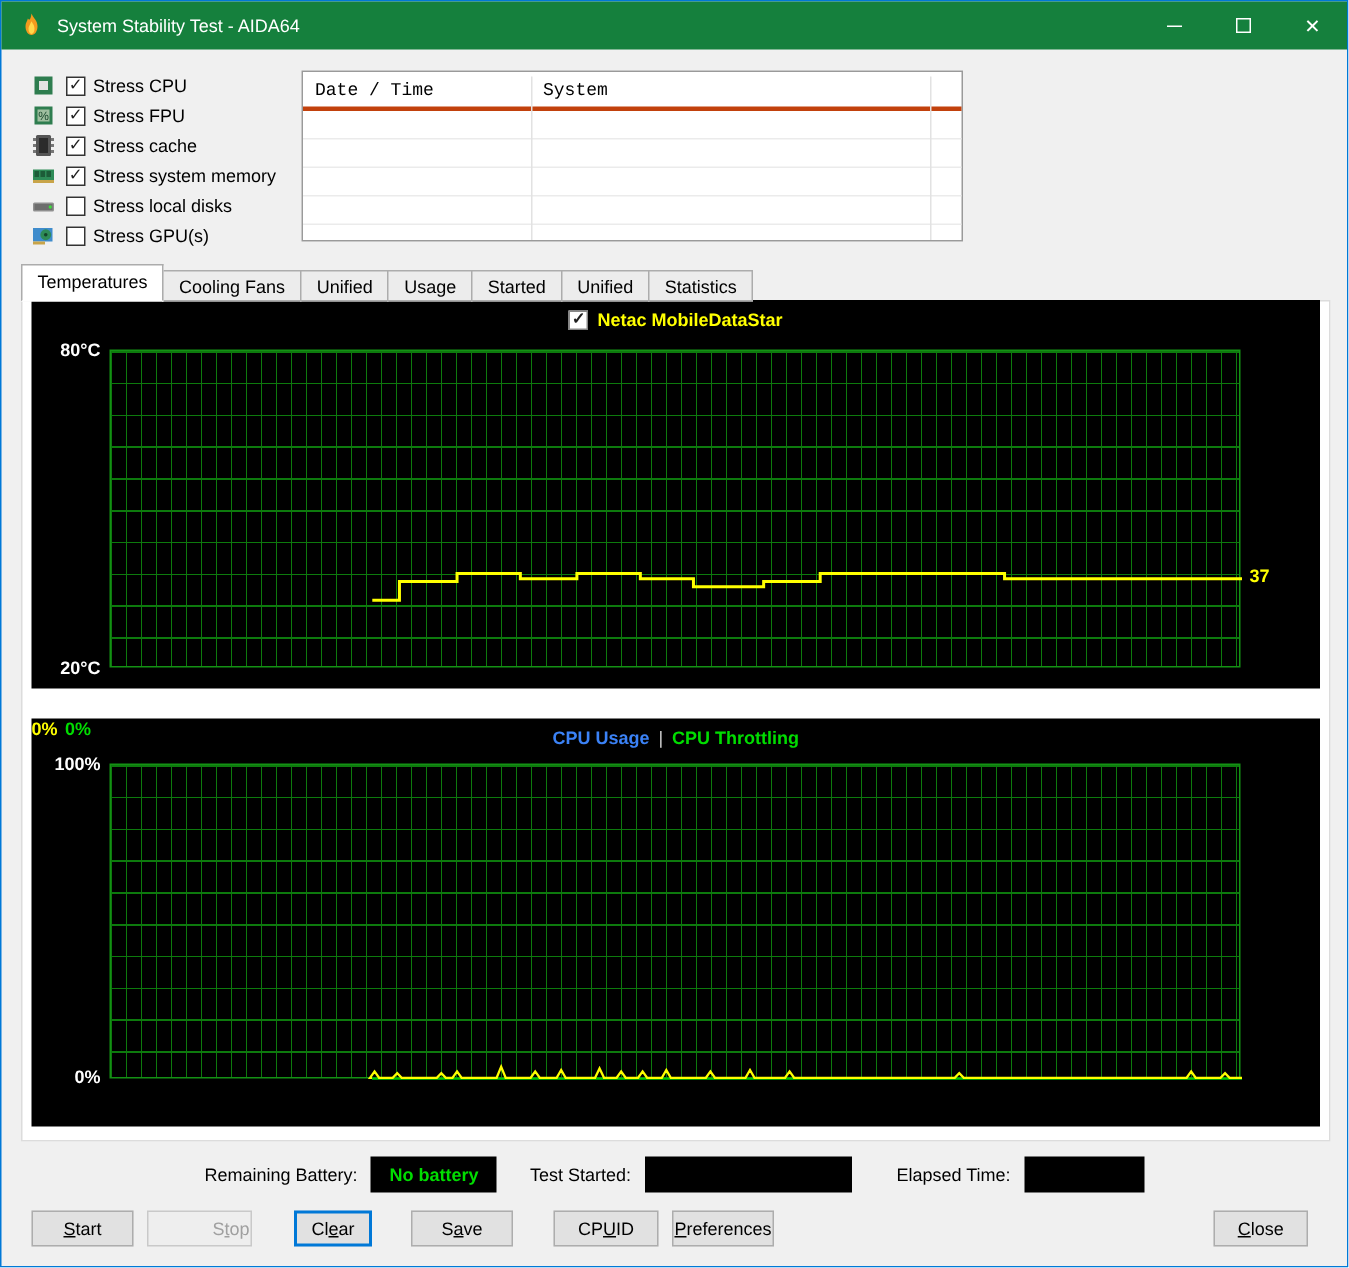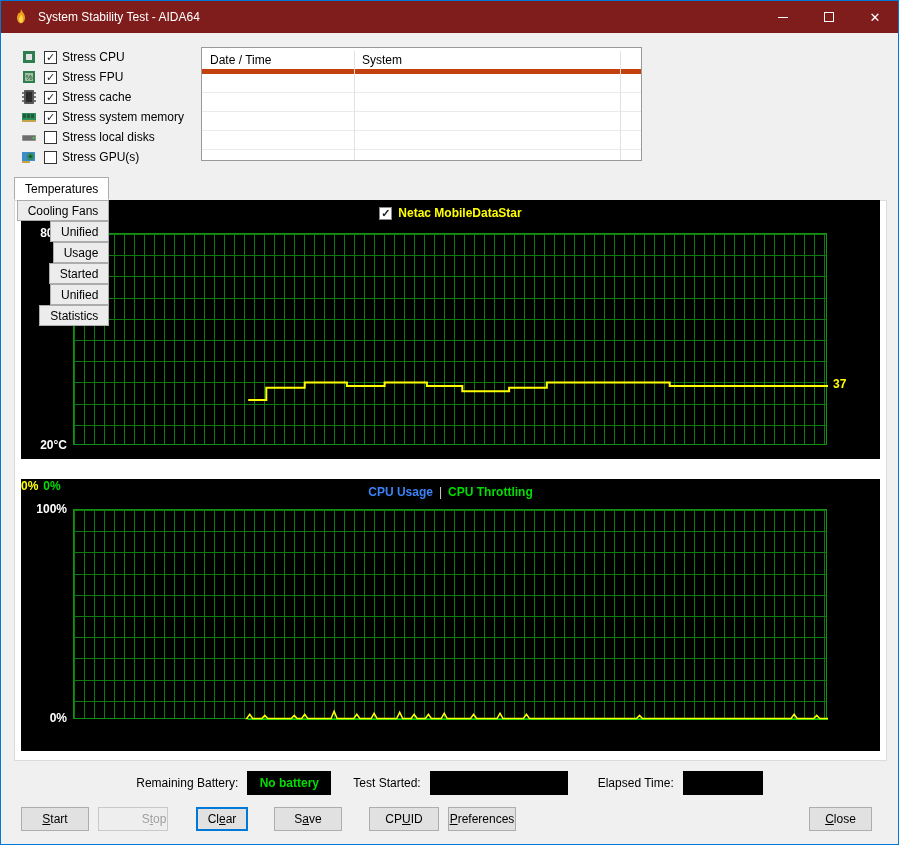--- a/index.html
+++ b/index.html
@@ -5,21 +5,21 @@
   * { box-sizing: border-box; margin: 0; padding: 0; }
   html,body { width:899px; height:845px; overflow:hidden; }
   body { font-family:"Liberation Sans", sans-serif; font-size:12px; color:#000; }
   .window {
     position:relative; width:899px; height:845px;
     background:#f0f0f0; border:1px solid #0078d7;
   }
   
   .titlebar {
     position:absolute; left:0; top:0; width:897px; height:32px;
-    background:#7f1d1d; display:flex; align-items:center; color:#fff;
+    background:#15803d; display:flex; align-items:center; color:#fff;
   }
   .titlebar .app-icon { margin-left:11px; width:18px; height:18px; display:flex; }
   .titlebar .title-text { margin-left:8px; font-size:12px; }
   .win-controls { margin-left:auto; display:flex; height:32px; }
   .win-ctl { width:46px; height:32px; display:flex; align-items:center; justify-content:center; }
   .glyph-min { width:10px; height:1px; background:#fff; display:inline-block; }
   .glyph-max { width:10px; height:10px; border:1px solid #fff; display:inline-block; }
   .glyph-close { color:#fff; font-size:13px; line-height:1; }
   
   .stress-panel { position:absolute; left:20px; top:46px; }
@@ -29,30 +29,30 @@
     width:13px; height:13px; border:1px solid #333; background:#fff;
     margin-left:7px; display:inline-flex; align-items:center; justify-content:center;
     font-size:11px; line-height:1; color:#1f1f1f;
   }
   .stress-row .lbl { margin-left:5px; }
   
   .log-table {
     position:absolute; left:200px; top:46px; width:441px; height:114px;
     background:#fff; border:1px solid #9a9a9a;
   }
-  .log-header { height:26px; display:flex; border-bottom:5px solid #c2410c; }
+  .log-header { height:26px; display:flex; border-bottom:3px solid #c2410c;font-family:Liberation Mono, monospace; }
   .log-header .hcell { padding:5px 0 0 8px; position:relative; }
   .log-header .hcell.c1 { width:152px; }
   .log-header .hcell.c2 { width:266px; }
   .vdiv { position:absolute; top:3px; bottom:0; width:1px; background:#e2e2e2; }
   .vdiv.d1 { left:152px; }
   .vdiv.d2 { left:418px; }
   .log-row { height:19px; border-bottom:1px solid #ebebeb; }
   
-  .tab-strip { position:absolute; left:13px; top:176px; height:24px; display:flex; align-items:flex-end; z-index:3;flex-direction:column; }
+  .tab-strip { position:absolute; left:13px; top:176px; height:24px; display:flex; align-items:flex-end; z-index:3; }
   .tab {
     background:#ececec; border:1px solid #acacac; padding:3px 10px 3px 10px;
     margin-right:-1px; height:21px; white-space:nowrap;
   }
   .tab.active {
     background:#fff; height:25px; padding-top:4px; position:relative; z-index:4;
     border-bottom:1px solid #fff;
   }
   .tab-page {
     position:absolute; left:13px; top:199px; width:873px; height:561px;

